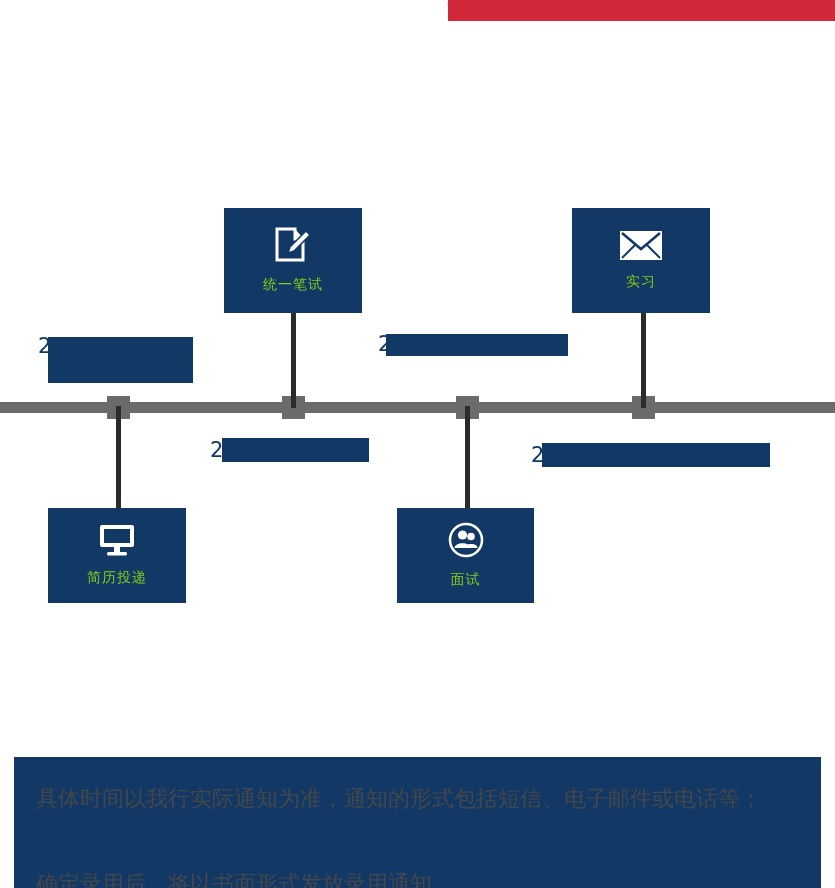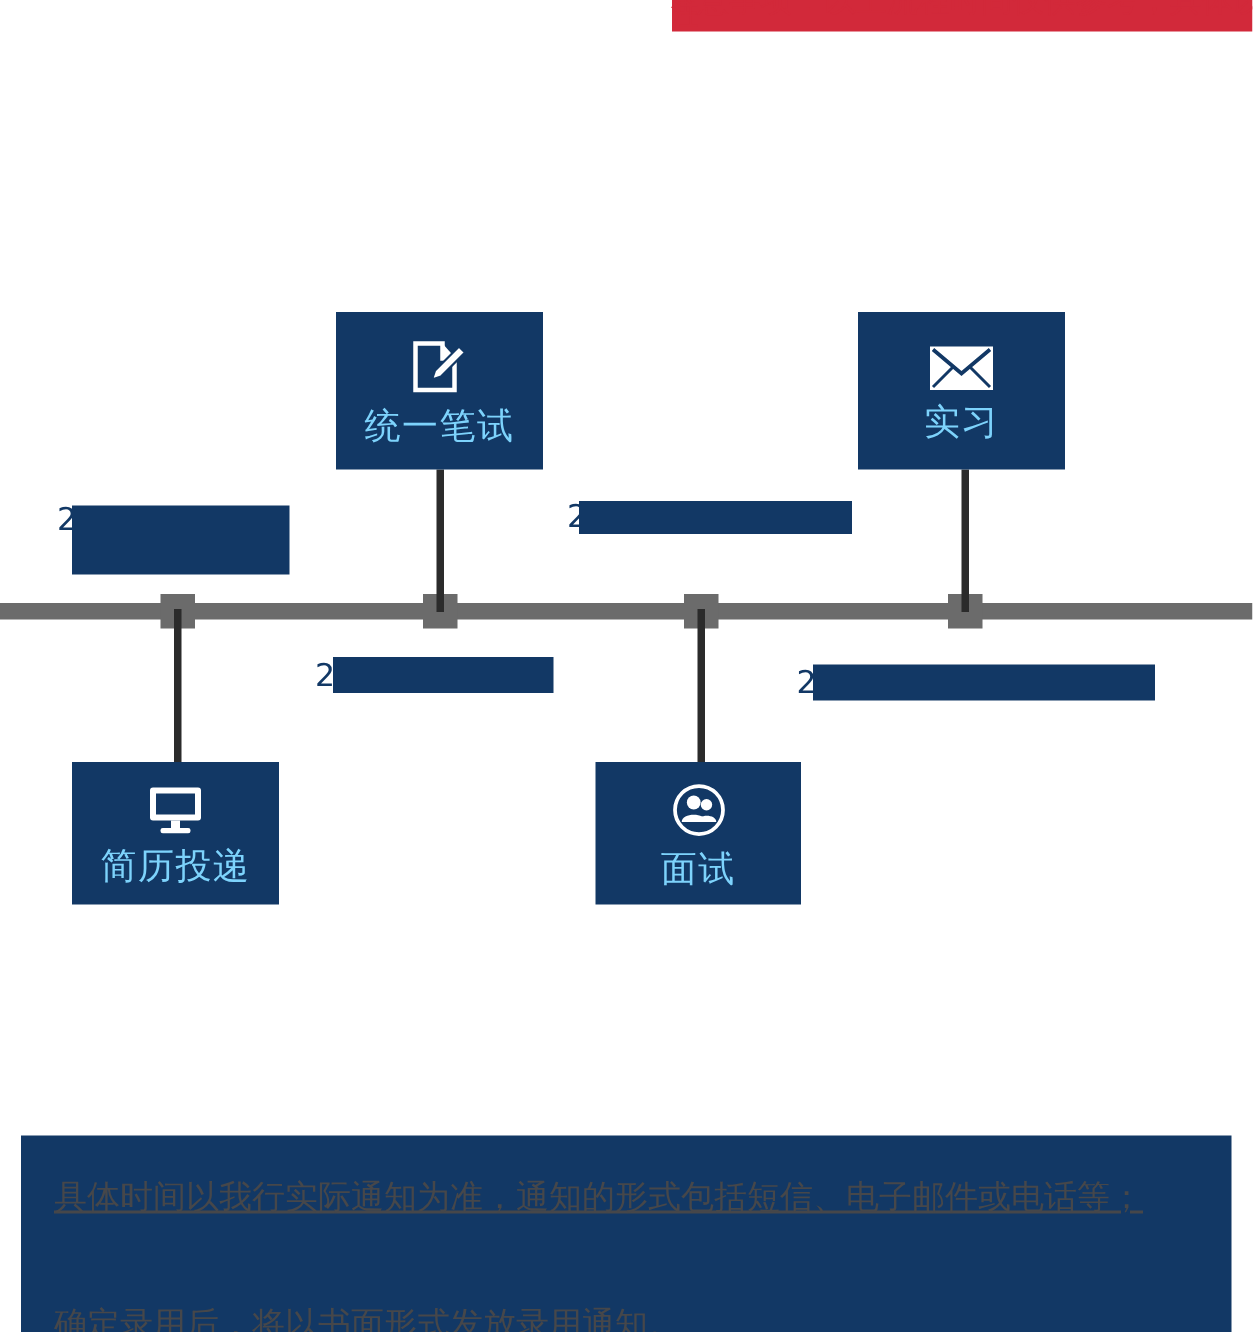--- a/index.html
+++ b/index.html
@@ -79,24 +79,24 @@
     flex-direction: column;
     align-items: center;
     justify-content: center;
   }
   .card-icon {
     display: block;
     line-height: 0;
     margin-bottom: 8px;
   }
   .card-label {
-    font-size: 24px;
+    font-size: 14px;
     line-height: 24px;
     letter-spacing: 1px;
-    color: #7dd3fc;
+    color: #84cc16;
     white-space: nowrap;
   }
 
   
   .date-label {
     position: absolute;
     color: #123865;
     font-size: 21px;
     line-height: 26px;
     white-space: nowrap;
@@ -117,21 +117,21 @@
     overflow: hidden;
   }
   .note-line {
     position: absolute;
     left: 36px;
     color: #46474a;
     font-size: 22px;
     line-height: 26px;
     white-space: nowrap;
   }
-  .note-line-1 { top: 786px; text-decoration: underline; }
+  .note-line-1 { top: 786px; }
   .note-line-2 { top: 871px; }
 </style>
 </head>
 <body>
 
 <div class="red-banner">
   <div class="red-banner-text">注意事项：以上流程时间仅供参考，具体以我行官方发布为准。</div>
 </div>
 <div class="red-banner-glyph">注</div>
 

